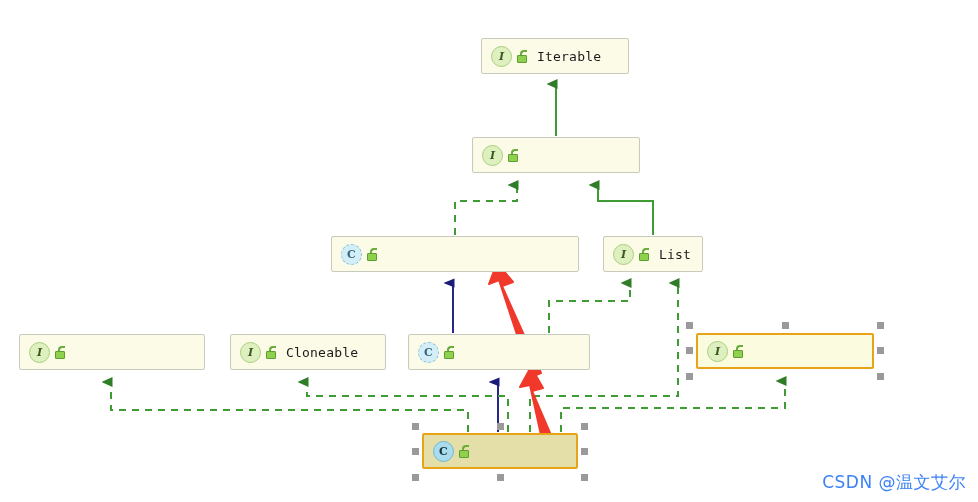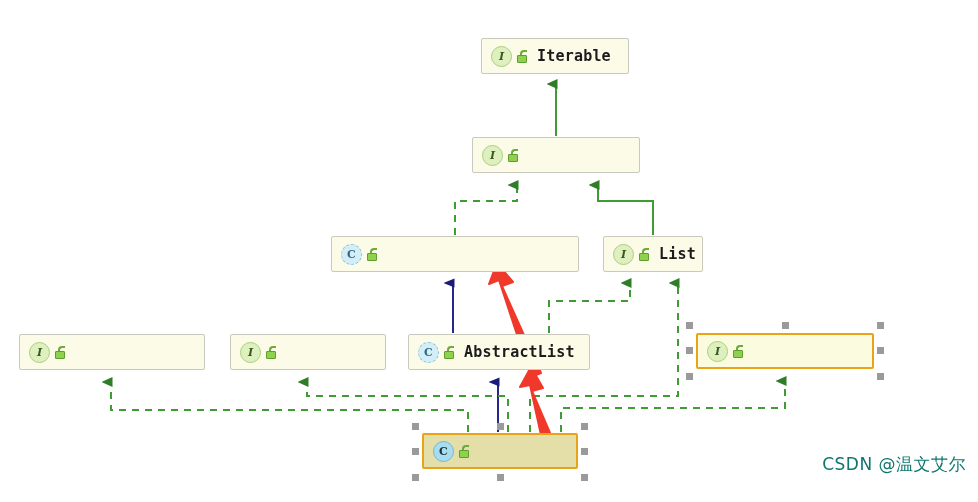--- a/index.html
+++ b/index.html
@@ -31,26 +31,25 @@
     box-sizing: border-box;
     height: 36px;
     padding: 0 12px 0 9px;
     background: #fbfbe8;
     border: 1px solid #c9c9bd;
     border-radius: 2px;
     white-space: nowrap;
     z-index: 5;
   }
   .node .label {
-    font-size: 15px;
+    font-size: 13px;
     letter-spacing: 0.2px;
     color: #1b1b1b;
     line-height: 1;
     padding-left: 9px;
-    font-weight: bold;
   }
   .node.selected {
     border: 2px solid #e8a317;
     background: #fbfbe0;
   }
   .node.selected.filled {
     background: #e4dfa8;
   }
 
   
@@ -130,24 +129,24 @@
     border-bottom: none;
     border-right: none;
     border-radius: 4px 0 0 0;
     box-sizing: border-box;
   }
 
   
   #watermark {
     position: absolute;
     right: 12px;
-    bottom: 26px;
+    bottom: 8px;
     font-family: "DejaVu Sans", "Liberation Sans", sans-serif;
     font-size: 17px;
-    color: #0f766e;
+    color: #3b82f6;
     letter-spacing: 0.5px;
     z-index: 2;
     user-select: none;
   }
 </style>
 </head>
 <body>
 
 <div id="canvas">
 
@@ -263,31 +262,31 @@
   </div>
 
   <div class="node" style="left:230px; top:334px; width:156px;">
     <span class="ico">
         <span class="circ circ-i">I</span>
       </span>
     <span class="lock">
         <span class="shackle"></span>
         <span class="body"></span>
       </span>
+    <span class="label">Cloneable</span>
   </div>
 
   <div class="node" style="left:408px; top:334px; width:182px;">
     <span class="ico">
         <span class="circ circ-ac">C</span>
       </span>
     <span class="lock">
         <span class="shackle"></span>
         <span class="body"></span>
       </span>
-    <span class="label">AbstractList</span>
   </div>
 
   <div class="node selected" style="left:696px; top:333px; width:178px;">
     <span class="ico">
         <span class="circ circ-i">I</span>
       </span>
     <span class="lock">
         <span class="shackle"></span>
         <span class="body"></span>
       </span>

